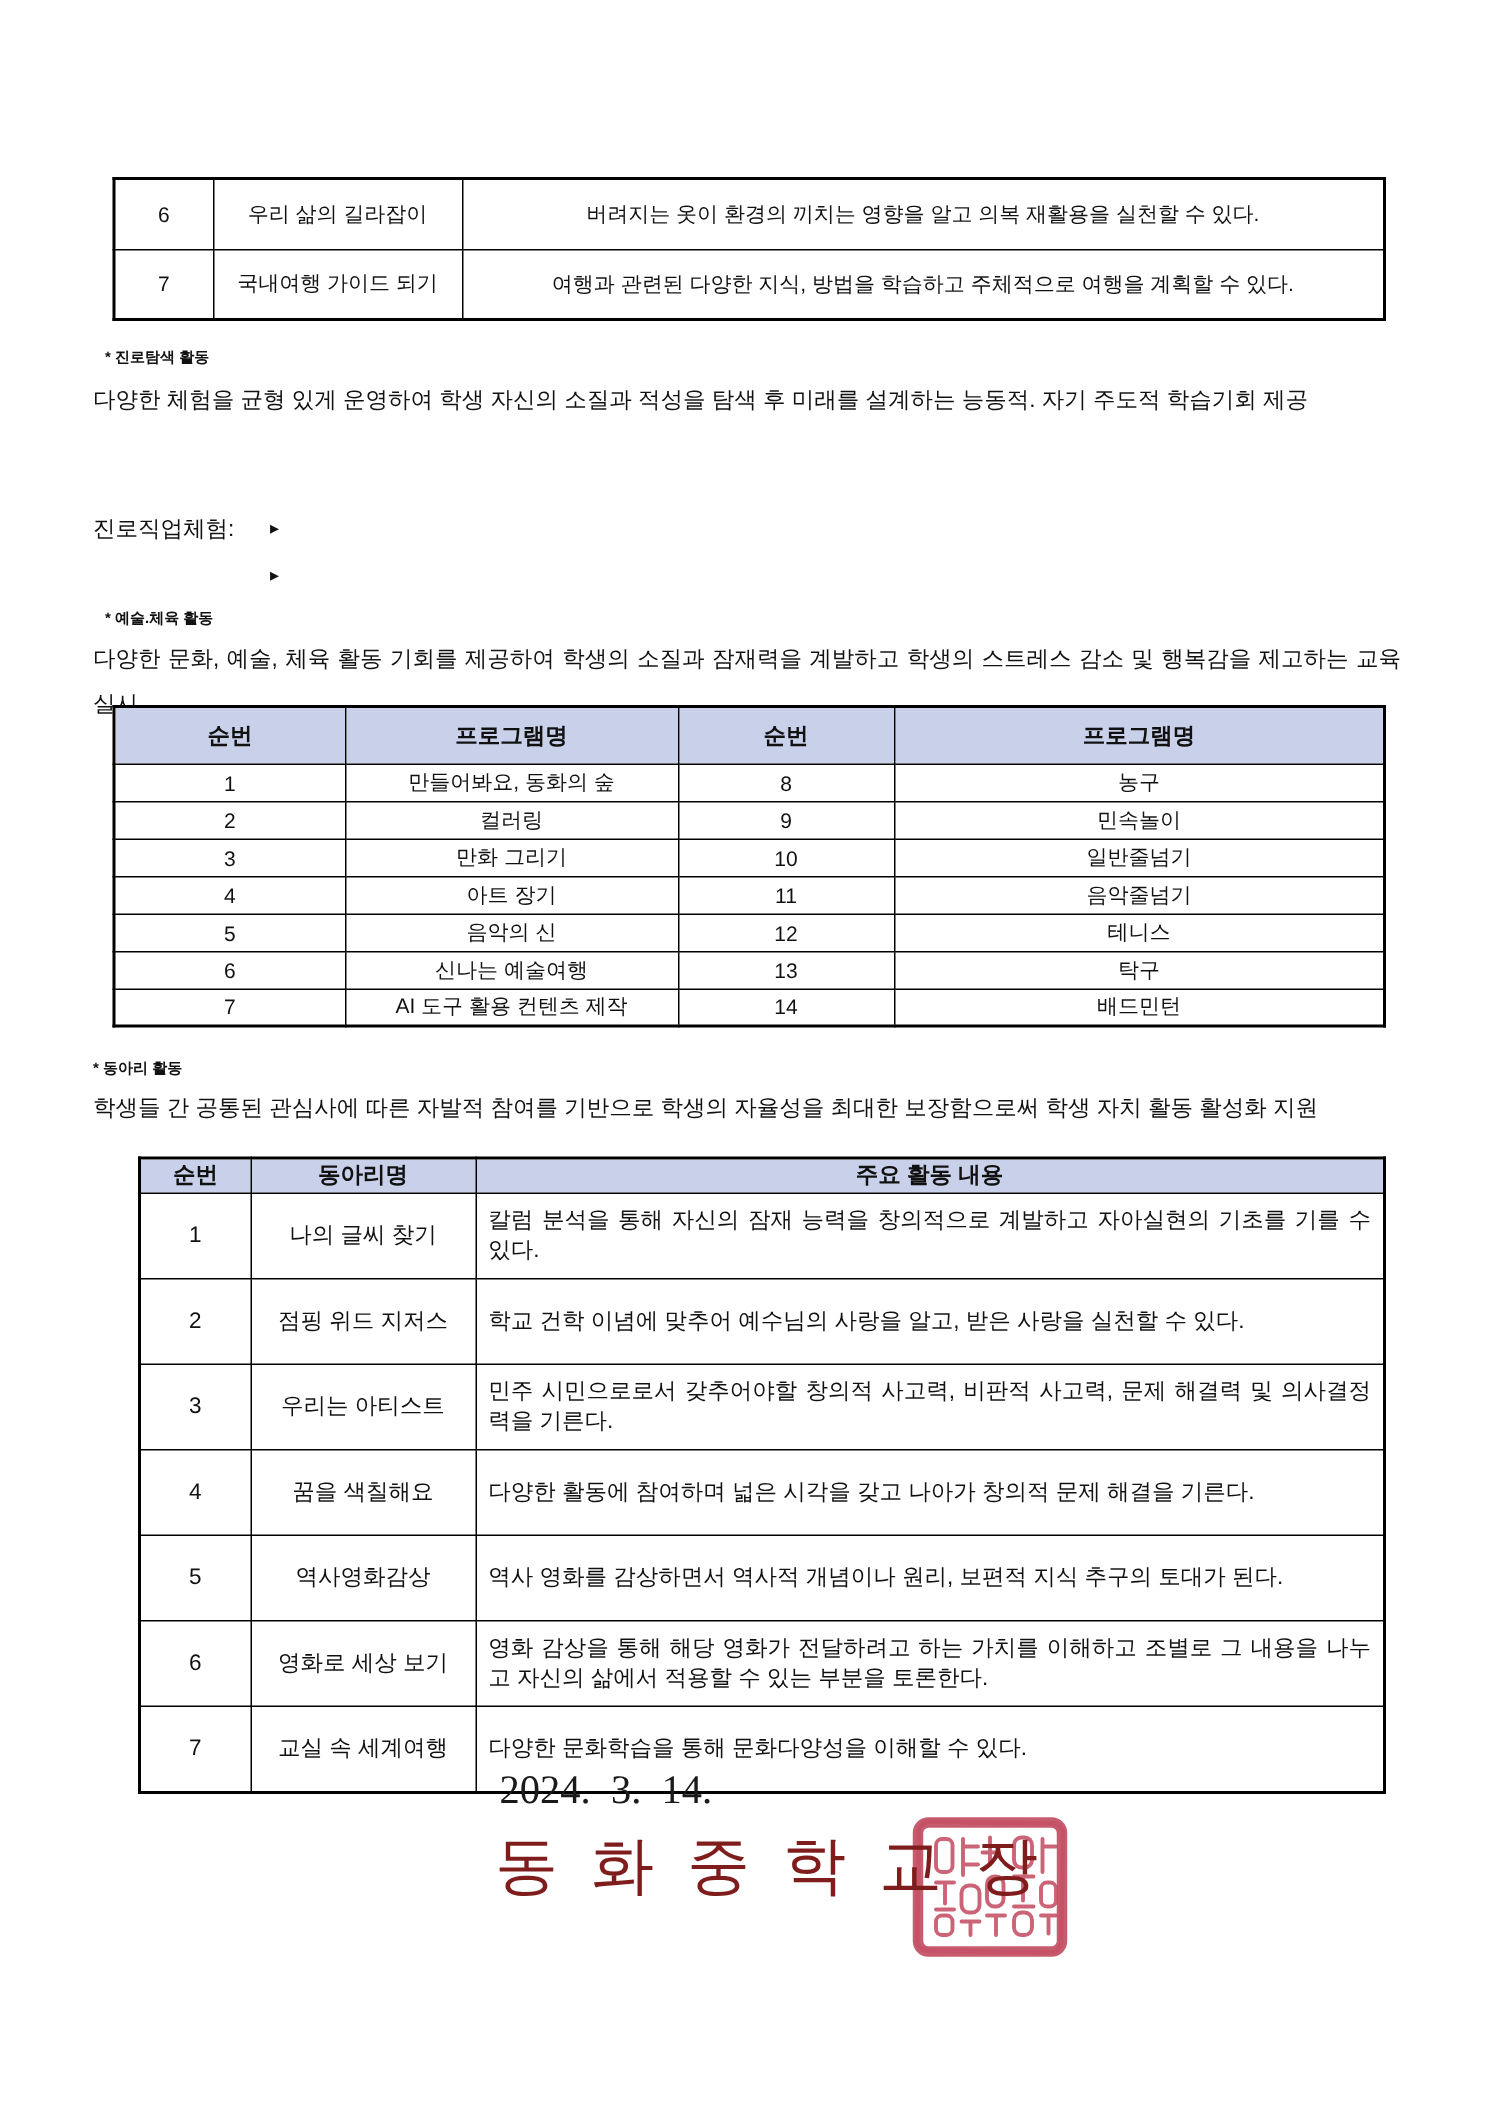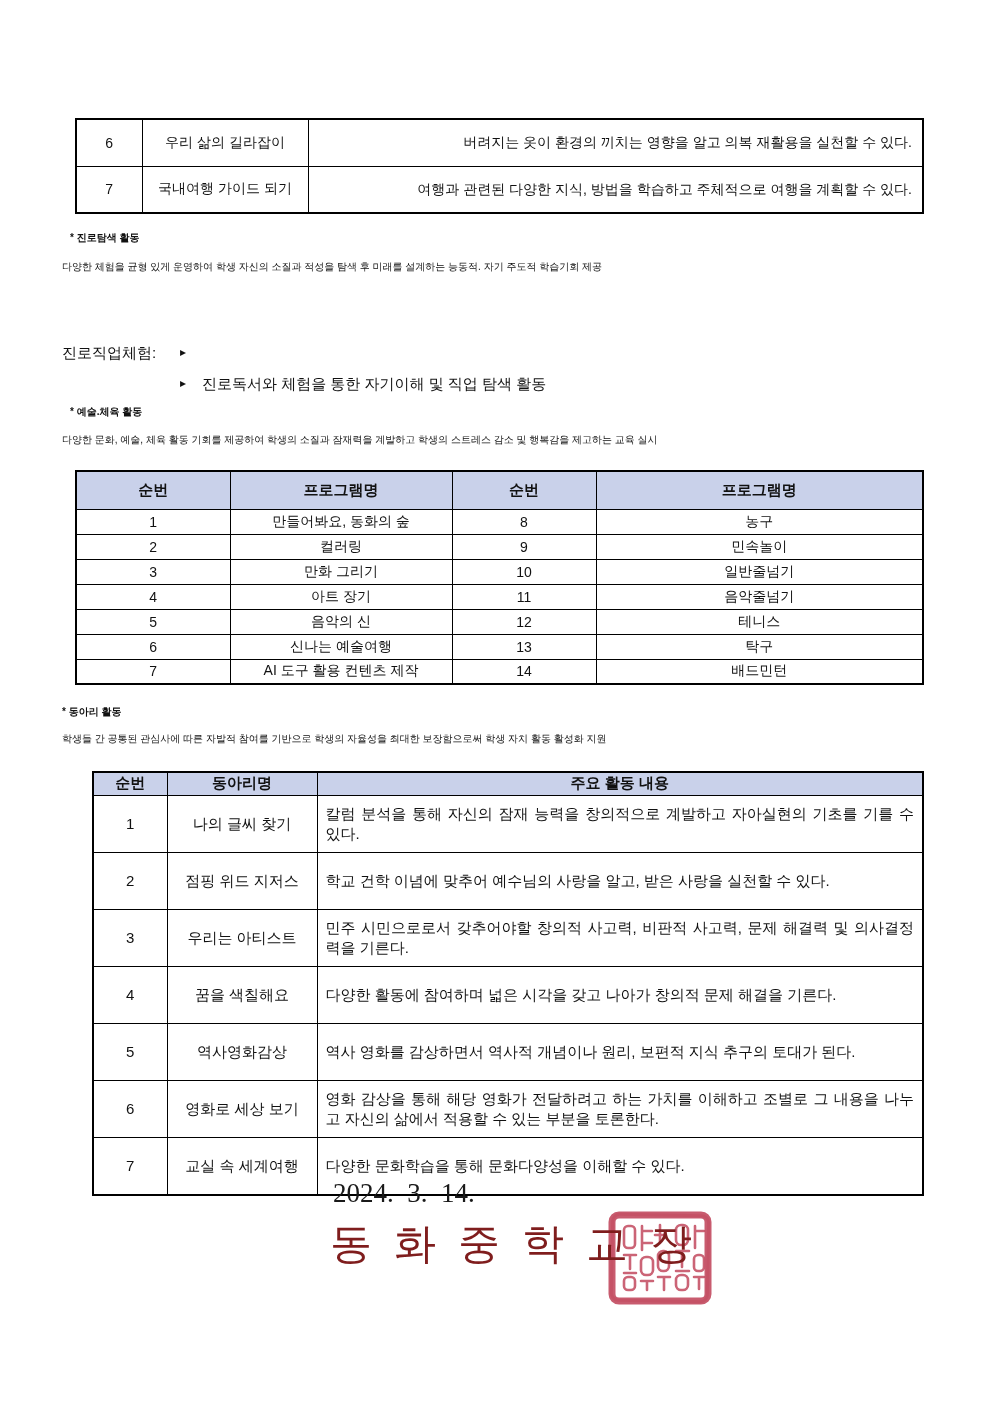--- a/index.html
+++ b/index.html
@@ -13,25 +13,25 @@
 
   table { border-collapse:collapse; table-layout:fixed; }
   .doc-table { border:2px solid #000; }
   .doc-table td, .doc-table th { border:1px solid #000; overflow:hidden; }
 
   
   .top-table { width:847px; }
   .top-table td { height:47px; font-size:14px; vertical-align:middle; }
   .cell-no { text-align:center; }
   .cell-name { text-align:center; }
-  .cell-desc { text-align:right; padding:10px 10px; line-height:23px; }
+  .cell-desc { text-align:center; padding:10px 10px; line-height:23px; }
 
   
   .section-heading { font-size:10px; font-weight:bold; }
-  .para { font-size:10px; text-align:justify; }
+  .para { font-size:15px; text-align:justify; }
 
   .career-body { line-height:30px; }
   .tight { line-height:30px; }
 
   .career-exp { font-size:15px; line-height:31px; }
   .career-exp .row { display:flex; }
   .career-exp .label { width:118px; flex:none; }
   .career-exp .bullet { width:22px; flex:none; text-align:left; font-size:12px; }
 
   
@@ -86,21 +86,20 @@
 <div class="para career-body abs" style="left:62px; top:252px; width:870px;">다양한 체험을 균형 있게 운영하여 학생 자신의 소질과 적성을 탐색 후 미래를 설계하는 능동적. 자기 주도적 학습기회 제공</div>
 
 <div class="career-exp abs" style="left:62px; top:337px; width:870px;">
   <div class="row">
     <span class="label">진로직업체험:</span>
     <span class="bullet">▸</span>
   </div>
   <div class="row">
     <span class="label"></span>
     <span class="bullet">▸</span>
-    <span>진로독서와 체험을 통한 자기이해 및 직업 탐색 활동</span>
   </div>
 </div>
 
 <div class="section-heading abs" style="left:70px; top:405px;">* 예술.체육 활동</div>
 
 <div class="para tight abs" style="left:62px; top:425px; width:872px;">다양한 문화, 예술, 체육 활동 기회를 제공하여 학생의 소질과 잠재력을 계발하고 학생의 스트레스 감소 및 행복감을 제고하는 교육 실시</div>
 
 <table class="doc-table arts-table abs" style="left:75px; top:470px;">
   <colgroup>
       <col style="width:154px">

